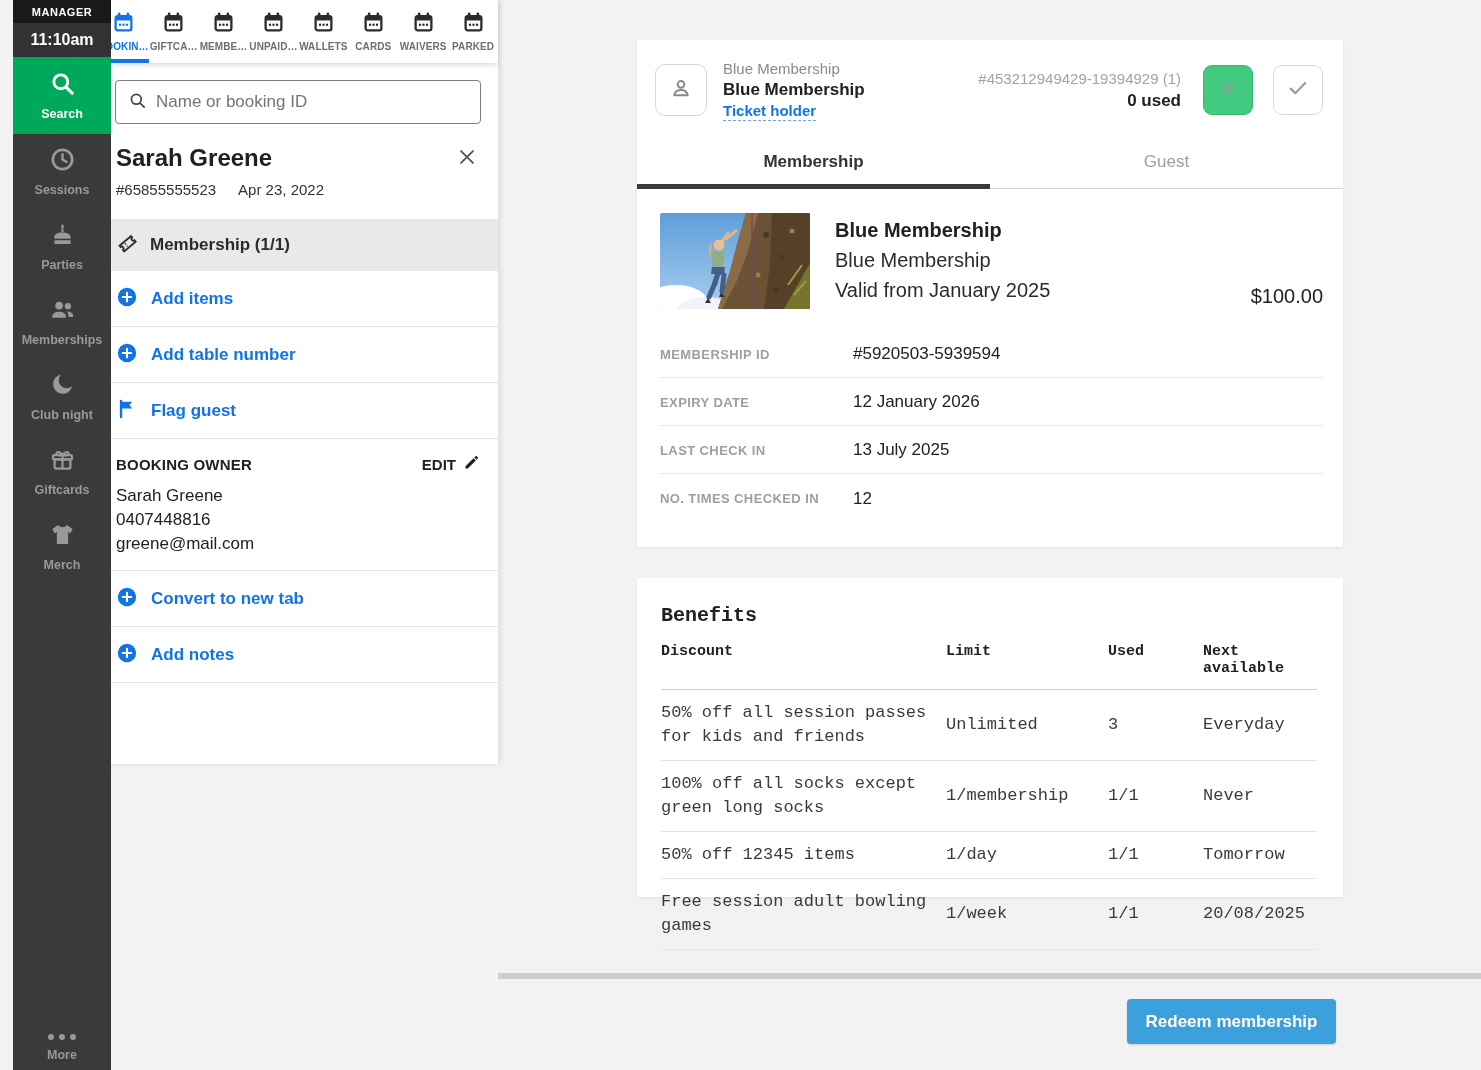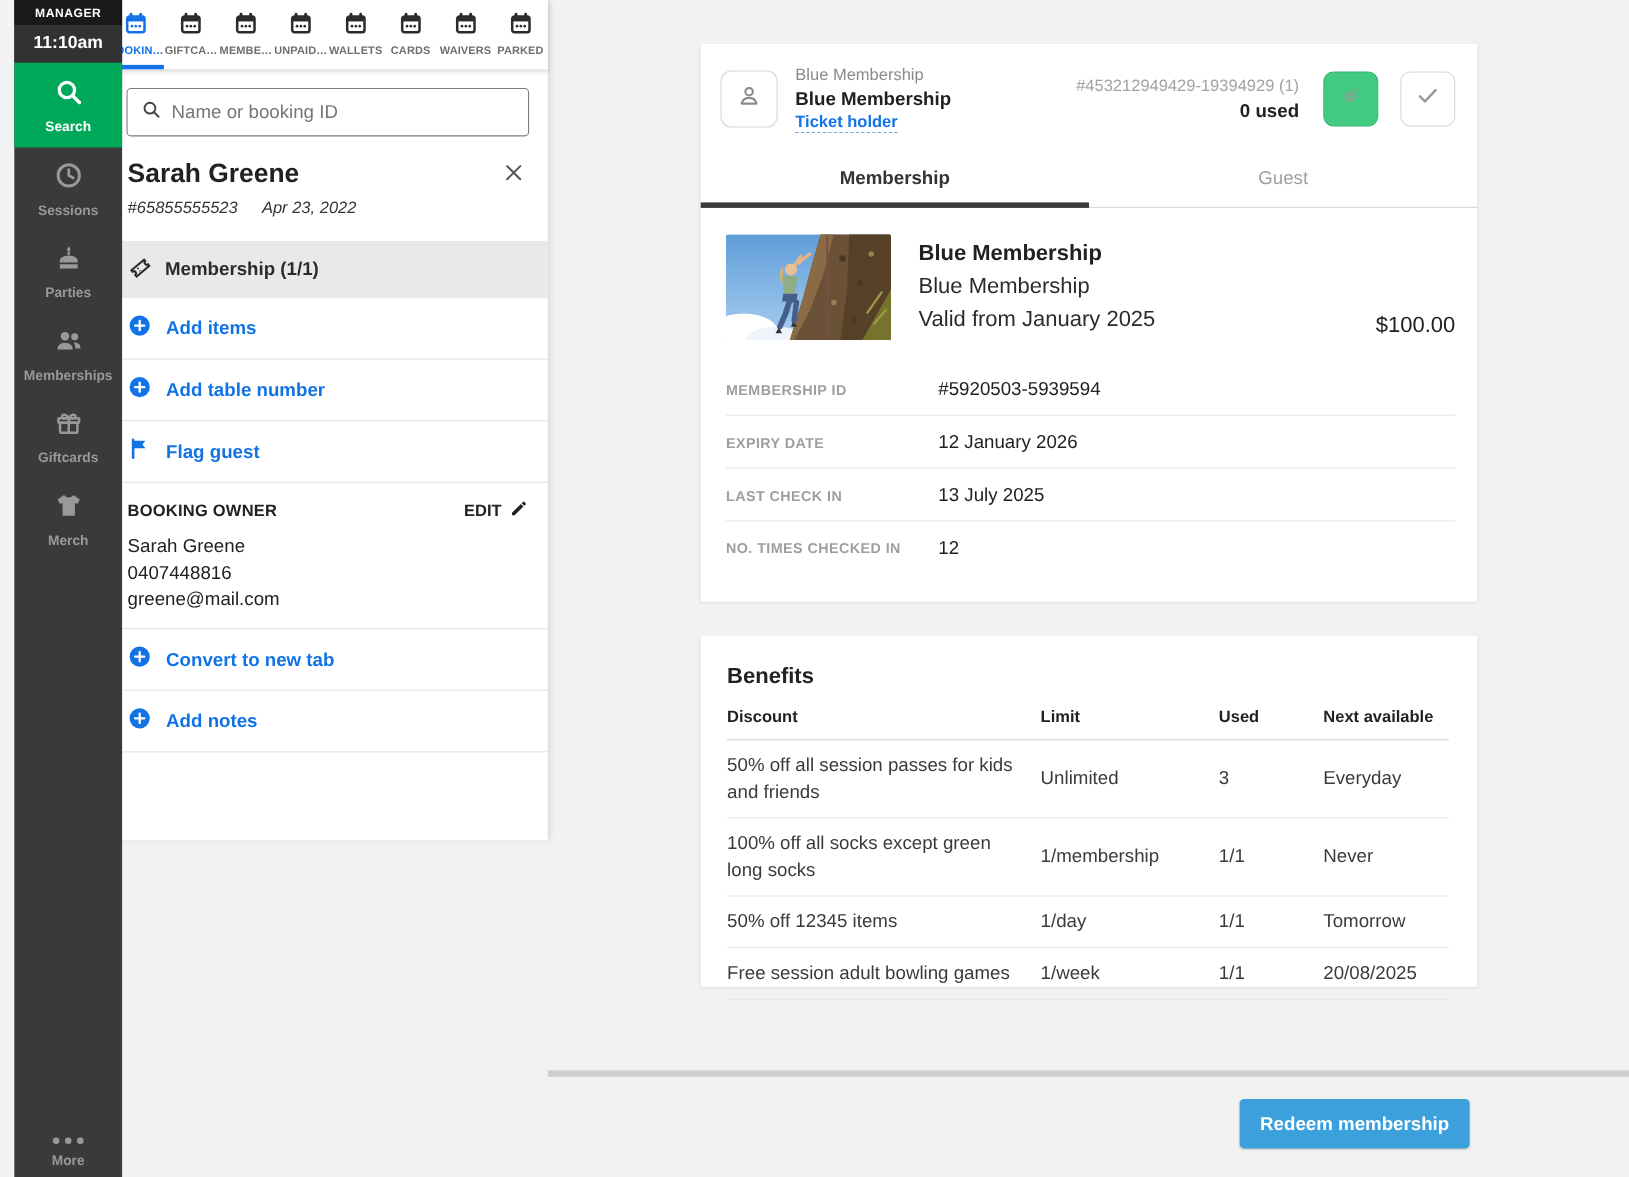--- a/index.html
+++ b/index.html
@@ -32,21 +32,21 @@
   .panel { position:relative; }
   .search-box { margin:17px 17px 0 17px; height:44px; border:1px solid #7d7d7d; border-radius:4px; display:flex; align-items:center; padding:0 12px; gap:9px; background:#fff; }
   .search-box svg { width:19px; height:19px; color:#444; flex:none; }
   .search-box input { border:none; outline:none; font-size:17px; color:#212121; width:100%; font-family:inherit; }
   .search-box input::placeholder { color:#757575; }
 
   .guest-head { display:flex; align-items:flex-start; justify-content:space-between; padding:20px 18px 0 18px; }
   .guest-name { font-size:24px; font-weight:bold; color:#212121; }
   .close-btn { width:24px; height:24px; cursor:pointer; color:#555; margin-top:2px; }
   .close-btn svg { width:22px; height:22px; }
-  .guest-meta { display:flex; gap:22px; padding:9px 18px 0 18px; font-size:15px; color:#333;font-style:italic; }
+  .guest-meta { display:flex; gap:22px; padding:9px 18px 0 18px; font-size:15px; color:#333; }
 
   .member-row { margin-top:21px; height:52px; background:#e9e9e9; display:flex; align-items:center; gap:12px; padding:0 18px; cursor:pointer; }
   .member-row svg { width:22px; height:22px; color:#2b2b2b; }
   .member-row .lbl { font-size:17px; font-weight:bold; color:#2b2b2b; }
 
   .action-row { height:56px; display:flex; align-items:center; gap:13px; padding:0 18px; border-bottom:1px solid #e3e3e3; cursor:pointer; }
   .action-row svg { width:22px; height:22px; flex:none; }
   .action-row .lbl { font-size:17px; font-weight:bold; color:#1273e6; }
 
   .owner-block { padding:15px 18px 14px 18px; border-bottom:1px solid #e3e3e3; }
@@ -89,21 +89,21 @@
   .m-title { font-size:20px; font-weight:bold; color:#212121; }
   .m-sub, .m-valid { font-size:20px; color:#2b2b2b; }
   .m-price { margin-left:auto; align-self:flex-end; font-size:20px; color:#212121; padding-bottom:1px; }
 
   .d-list { margin-top:21px; }
   .d-row { display:flex; align-items:center; padding:14px 0 13px 0; border-bottom:1px solid #e8e8e8; min-height:48px; }
   .d-row:last-child { border-bottom:none; }
   .d-label { width:193px; flex:none; font-size:13px; font-weight:bold; color:#9e9e9e; letter-spacing:.4px; }
   .d-value { font-size:17px; color:#212121; }
 
-  .b-inner { padding:26px 26px 0 24px; }
+  .b-inner { padding:26px 26px 0 24px;font-family:Liberation Mono, monospace; }
   .b-title { font-size:20px; font-weight:bold; color:#212121; }
   .b-table { margin-top:16px; }
   .b-hrow, .b-row { display:grid; grid-template-columns:285px 162px 95px 1fr; column-gap:0; }
   .b-hrow { padding-bottom:12px; border-bottom:1px solid #cfcfcf; }
   .b-hcell { font-size:15px; font-weight:bold; color:#212121; }
   .b-row { border-bottom:1px solid #e4e4e4; align-items:center; }
   .b-cell { font-size:17px; color:#3a3a3a; line-height:24px; padding:11px 18px 11px 0; }
 
   .footer-divider { position:absolute; left:0; right:0; top:973px; height:6px; background:#cfcfcf; }
   .redeem-btn { position:absolute; left:629px; top:999px; width:209px; height:45px; background:#3ba0dc; border:none; border-radius:4px; color:#fff; font-size:17px; font-weight:bold; font-family:inherit; cursor:pointer; box-shadow:0 1px 2px rgba(0,0,0,.15); }
@@ -139,20 +139,26 @@
     <span class="lbl">Parties</span>
   </div>
   <div class="nav-item">
     <span><svg viewBox="0 0 24 24" width="27" height="27" fill="currentColor">
           <circle cx="9" cy="8.6" r="3.4"></circle>
           <path d="M2.9 18.4c0-2.8 2.7-4.4 6.1-4.4s6.1 1.6 6.1 4.4v.9H2.9z"></path>
           <circle cx="16.8" cy="9" r="2.8"></circle>
           <path d="M16 13.7c3-.1 5.4 1.4 5.4 3.9v1h-4.1c0-2-.4-3.7-1.3-4.9z"></path>
         </svg></span>
     <span class="lbl">Memberships</span>
+  </div>
+  <div class="nav-item">
+    <span><svg viewBox="0 0 24 24" width="27" height="27" fill="currentColor">
+          <path d="M20.6 13.4A8.6 8.6 0 1 1 10.8 3.2a7 7 0 0 0 9.8 10.2z"></path>
+        </svg></span>
+    <span class="lbl">Club night</span>
   </div>
   <div class="nav-item">
     <span><svg viewBox="0 0 24 24" width="27" height="27" fill="none" stroke="currentColor" stroke-width="2">
           <rect x="3.6" y="8.2" width="16.8" height="3.6" rx=".8"></rect>
           <rect x="5" y="11.8" width="14" height="8.2" rx=".8"></rect>
           <path d="M12 8.2v11.8"></path>
           <path d="M12 8c-1.6-3-5.8-3.6-5.4-1 .3 1.9 3.4 1.2 5.4 1zm0 0c1.6-3 5.8-3.6 5.4-1-.3 1.9-3.4 1.2-5.4 1z"></path>
         </svg></span>
     <span class="lbl">Giftcards</span>
   </div>

